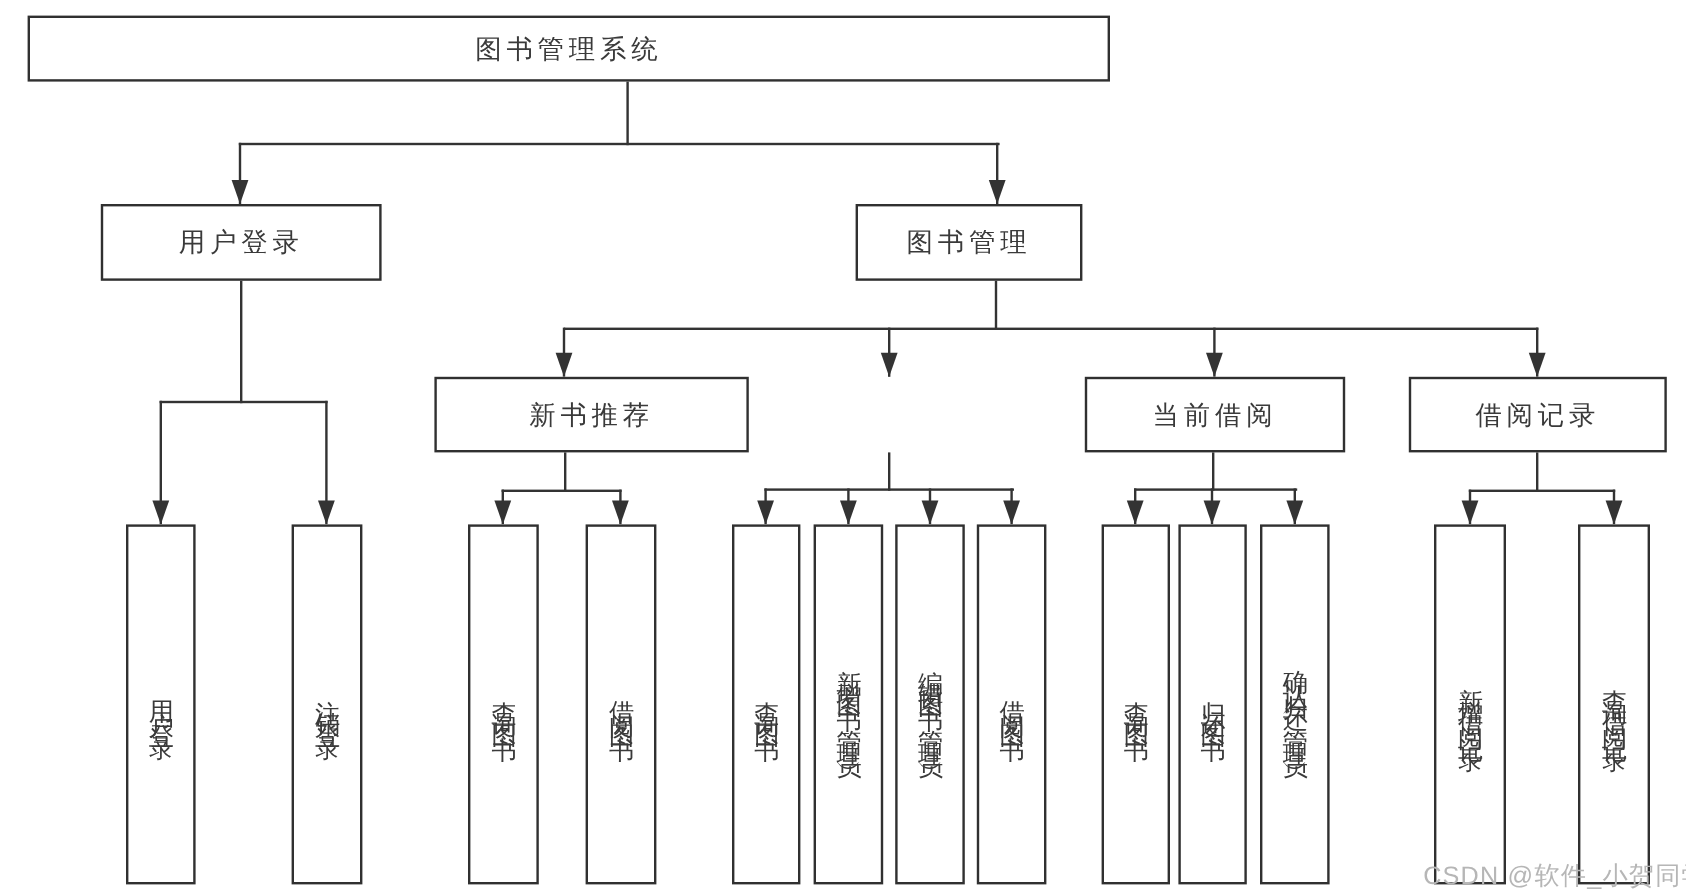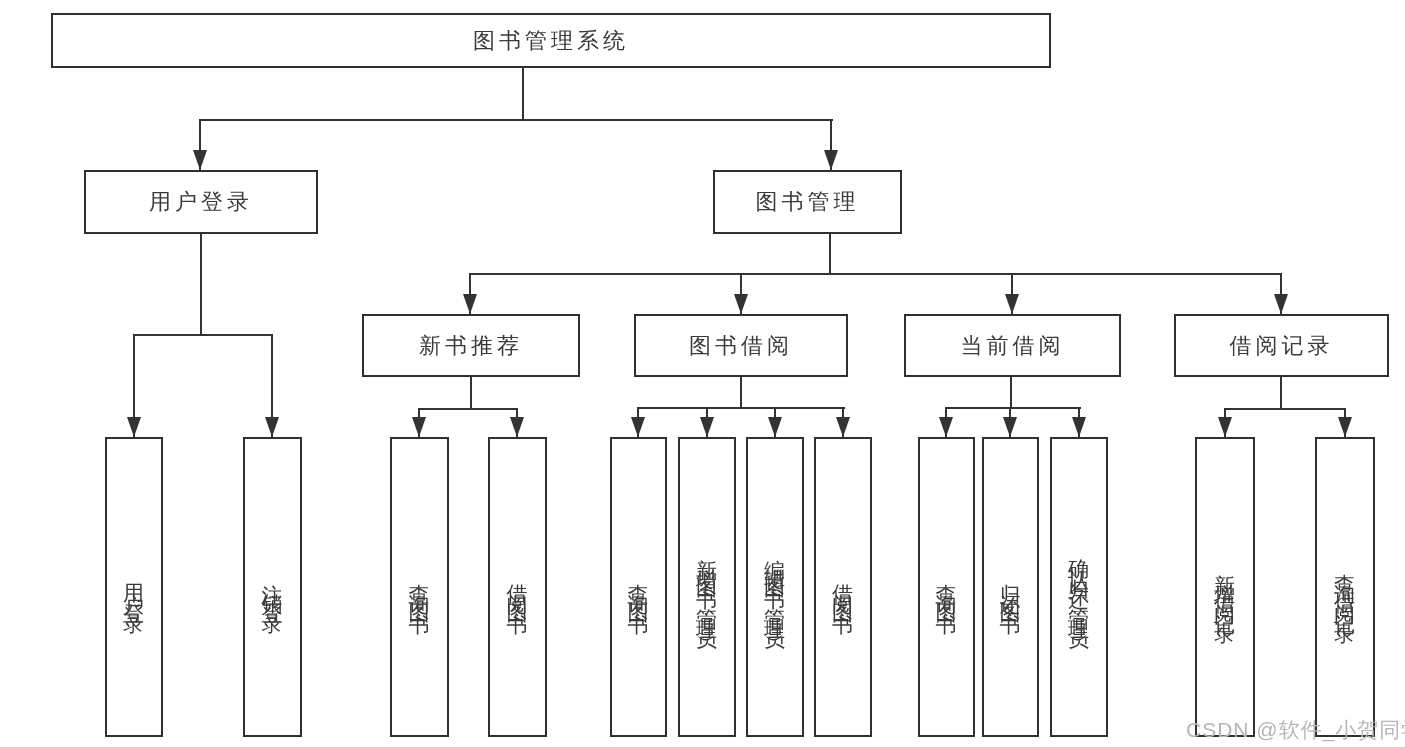--- a/index.html
+++ b/index.html
@@ -62,21 +62,21 @@
     color: #b6b6b6;
     letter-spacing: 1px;
     white-space: nowrap;
   }
 </style>
 </head>
 <body>
 
 <div class="stage">
 
-  <div class="node h-text" style="left:23px; top:13px; width:1000px; height:55px;margin-left:28px;">
+  <div class="node h-text" style="left:23px; top:13px; width:902px; height:55px;">
     <span>图书管理系统</span>
   </div>
 
   <div class="line" style="left:522px; top:68px; width:2px; height:53px;"></div>
   <div class="line" style="left:199px; top:119px; width:634px; height:2px;"></div>
   <div class="arrow" style="left:199px; top:119px; height:51px;"></div>
   <div class="arrow" style="left:830px; top:119px; height:51px;"></div>
 
   <div class="node h-text" style="left:84px; top:170px; width:234px; height:64px;">
     <span>用户登录</span>
@@ -90,25 +90,22 @@
   <div class="arrow" style="left:133px; top:334px; height:103px;"></div>
   <div class="arrow" style="left:271px; top:334px; height:103px;"></div>
 
   <div class="line" style="left:829px; top:234px; width:2px; height:41px;"></div>
   <div class="line" style="left:470px; top:273px; width:812px; height:2px;"></div>
   <div class="arrow" style="left:469px; top:273px; height:41px;"></div>
   <div class="arrow" style="left:740px; top:273px; height:41px;"></div>
   <div class="arrow" style="left:1011px; top:273px; height:41px;"></div>
   <div class="arrow" style="left:1280px; top:273px; height:41px;"></div>
 
-  <div class="node h-text" style="left:362px; top:314px; width:218px; height:63px;">
+  <div class="node h-text" style="left:362px; top:314px; width:262px; height:63px;">
     <span>新书推荐</span>
-  </div>
-  <div class="node h-text" style="left:634px; top:314px; width:214px; height:63px;">
-    <span>图书借阅</span>
   </div>
   <div class="node h-text" style="left:1174px; top:314px; width:215px; height:63px;">
     <span>借阅记录</span>
   </div>
   <div class="node h-text" style="left:904px; top:314px; width:217px; height:63px;">
     <span>当前借阅</span>
   </div>
 
   <div class="line" style="left:470px; top:377px; width:2px; height:33px;"></div>
   <div class="line" style="left:418px; top:408px; width:100px; height:2px;"></div>

